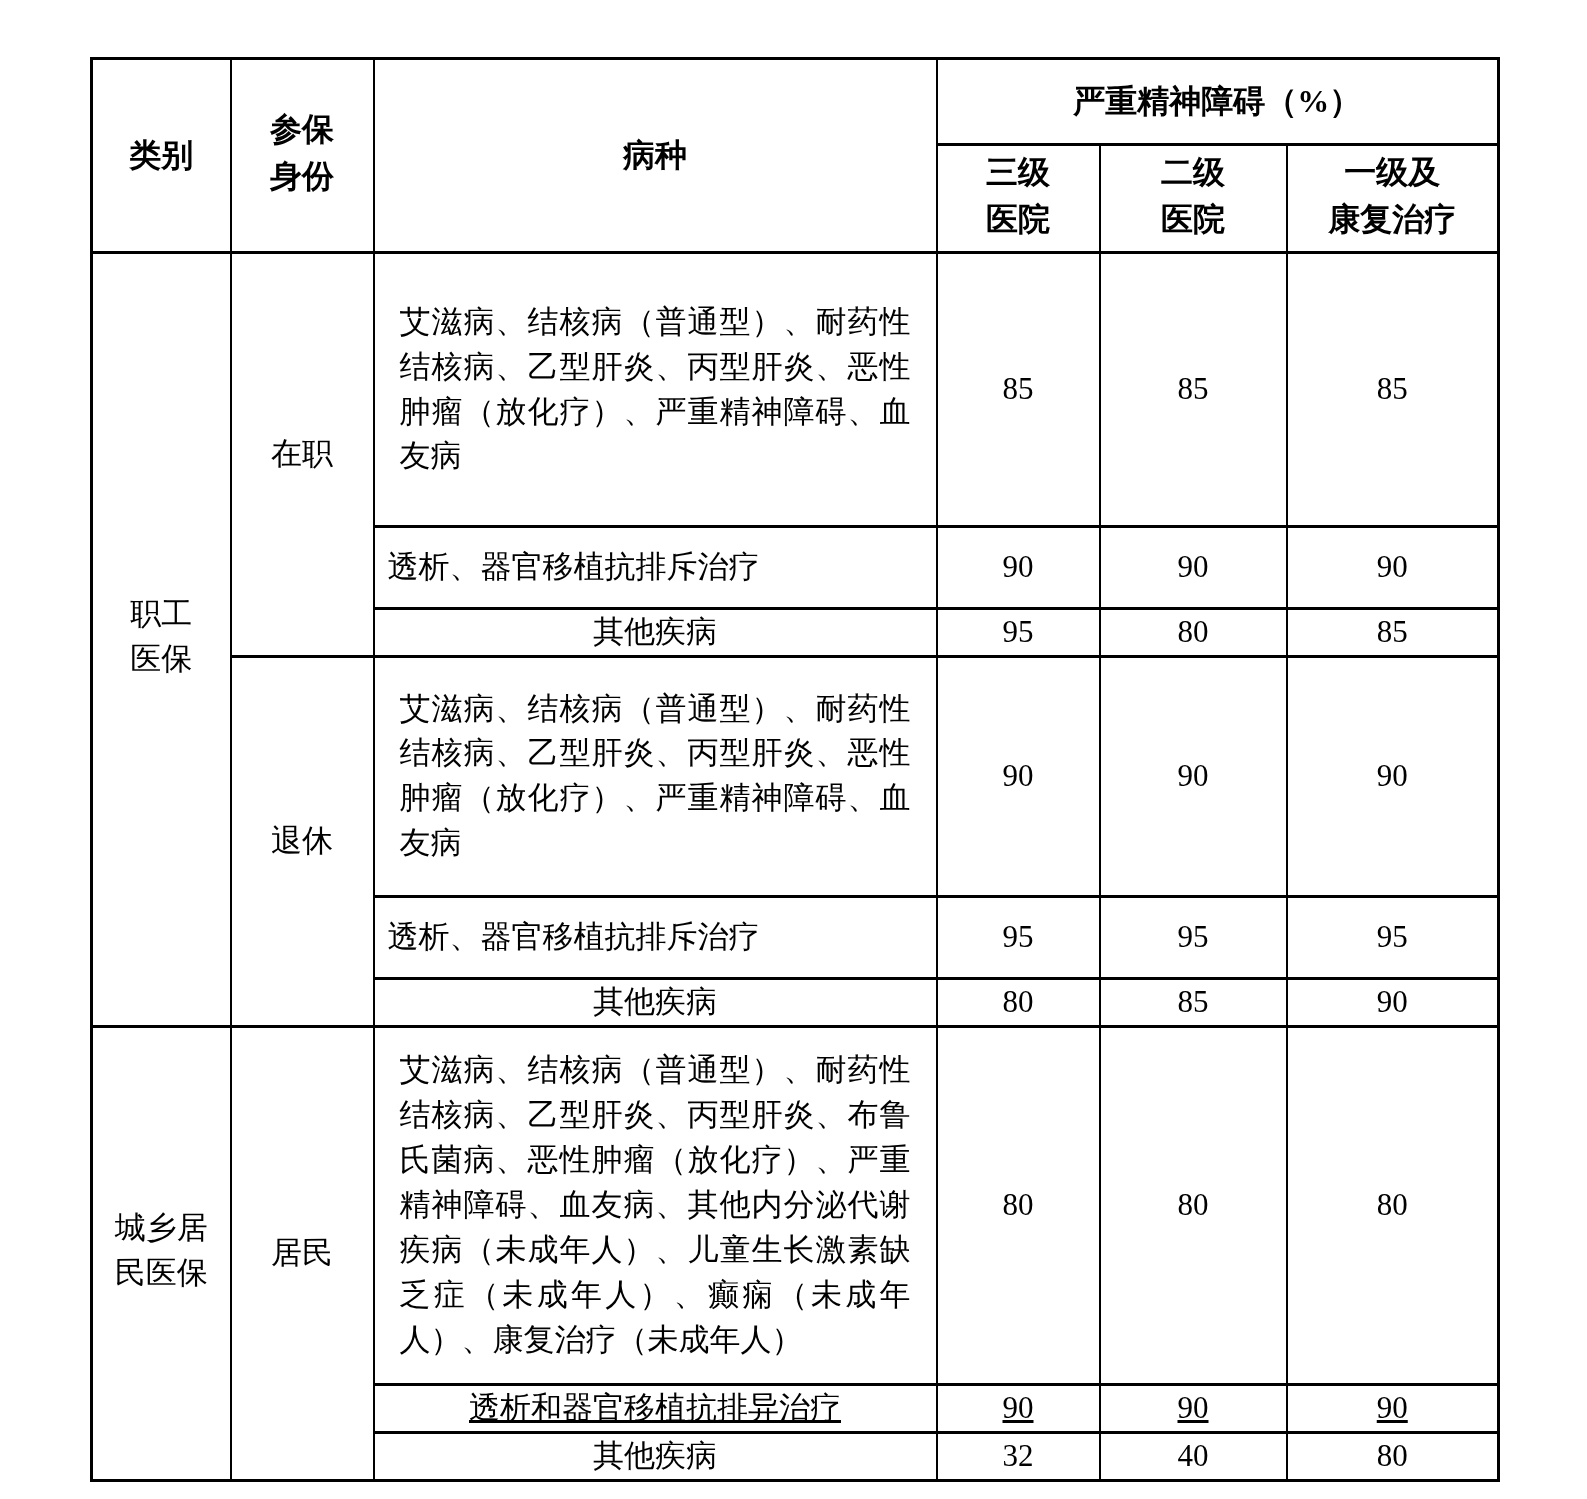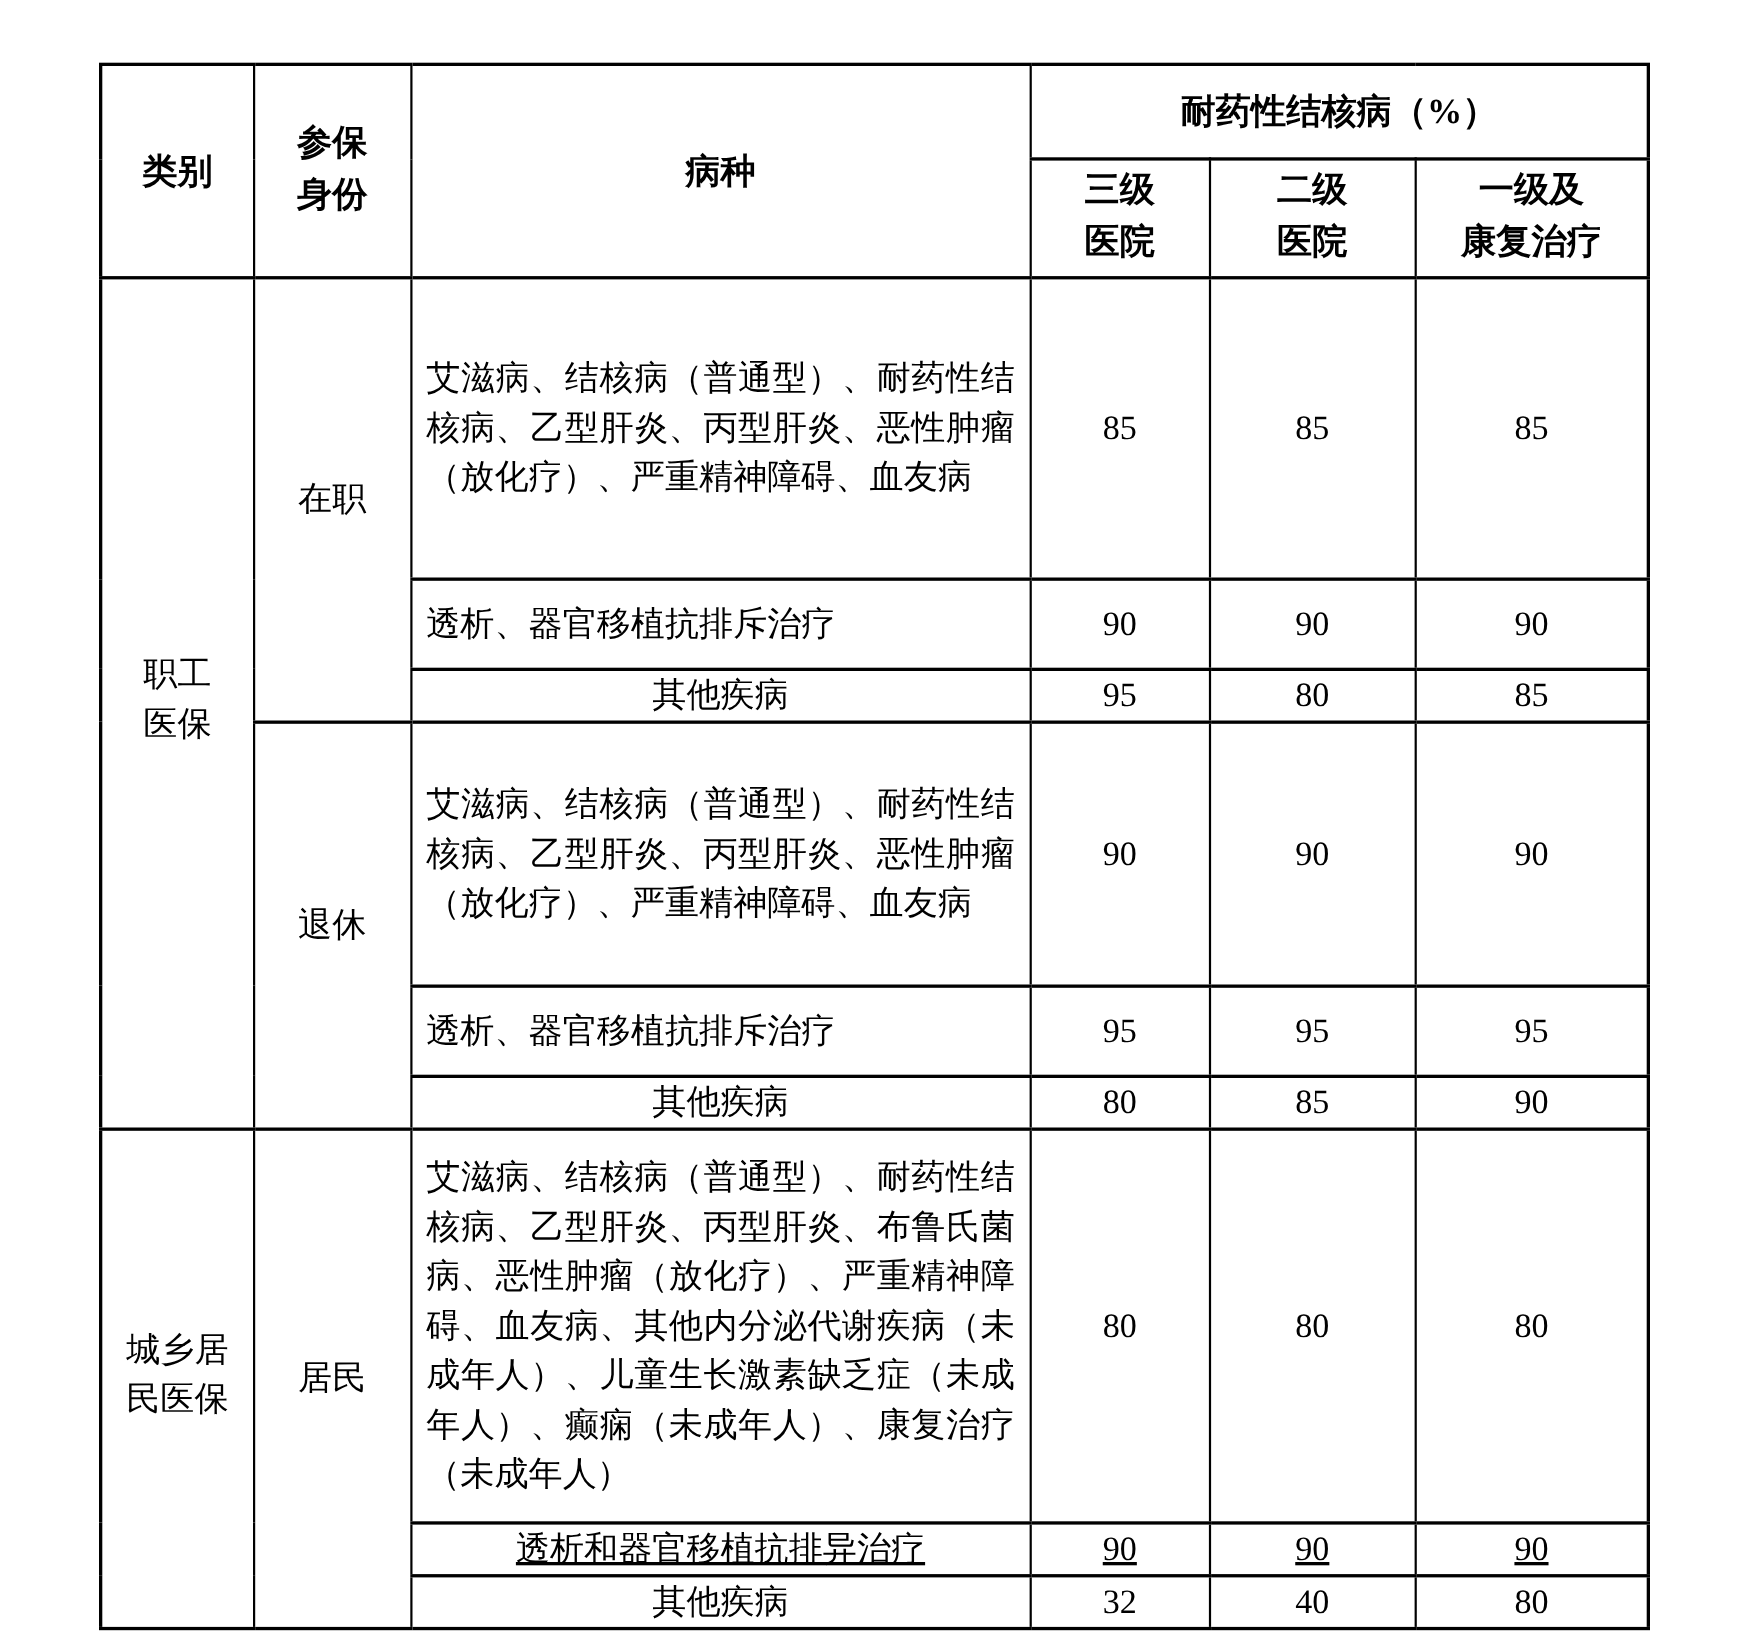--- a/index.html
+++ b/index.html
@@ -37,21 +37,21 @@
     line-height: 1.45;
     overflow: hidden;
   }
   table.grid td.hdr {
     font-weight: bold;
     font-size: 32px;
     line-height: 1.45;
   }
   table.grid td.para {
     text-align: justify;
-    padding: 8px 13px;
+    padding: 8px 25px;
   }
   table.grid td.leftcell {
     text-align: left;
     padding: 17px 13px;
   }
   .line { display: block; font-family: Liberation Mono, monospace; }
   
   tr.h1  { height: 86px;  }
   tr.h2  { height: 108px; }
   tr.rA1 { height: 274px; }
@@ -79,21 +79,21 @@
     </colgroup>
     <tbody>
 
       <tr class="h1">
         <td class="hdr" rowspan="2">类别</td>
         <td class="hdr" rowspan="2">
           <span class="line">参保</span>
           <span class="line">身份</span>
         </td>
         <td class="hdr" rowspan="2">病种</td>
-        <td class="hdr" colspan="3">耐药性结核病（%）</td>
+        <td class="hdr" colspan="3">严重精神障碍（%）</td>
       </tr>
 
       <tr class="h2">
         <td class="hdr">
           <span class="line">三级</span>
           <span class="line">医院</span>
         </td>
         <td class="hdr">
           <span class="line">二级</span>
           <span class="line">医院</span>

